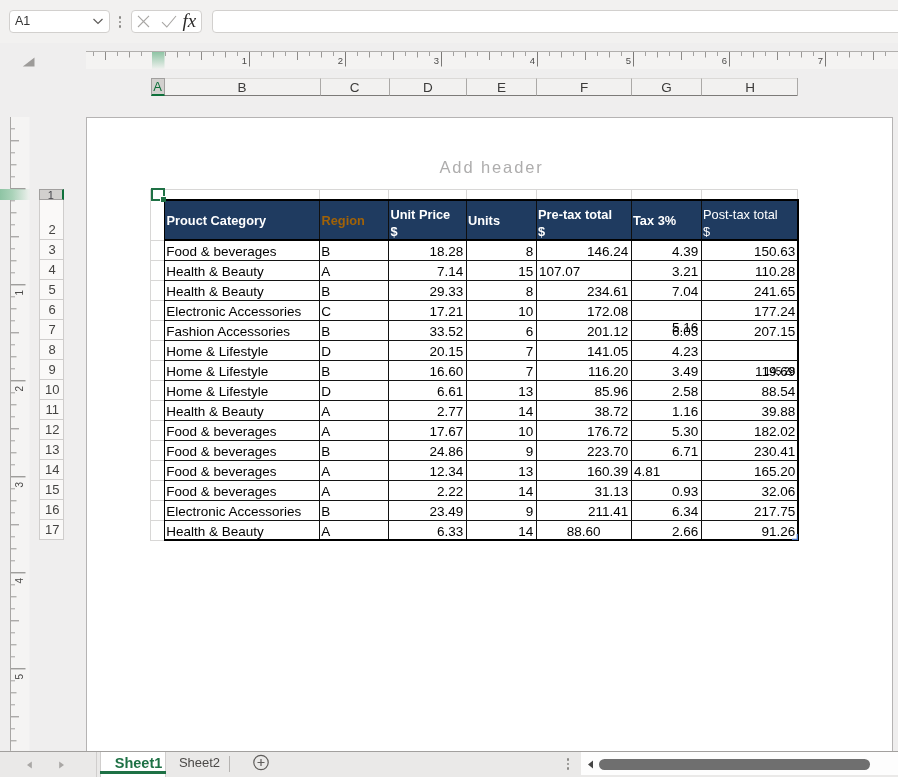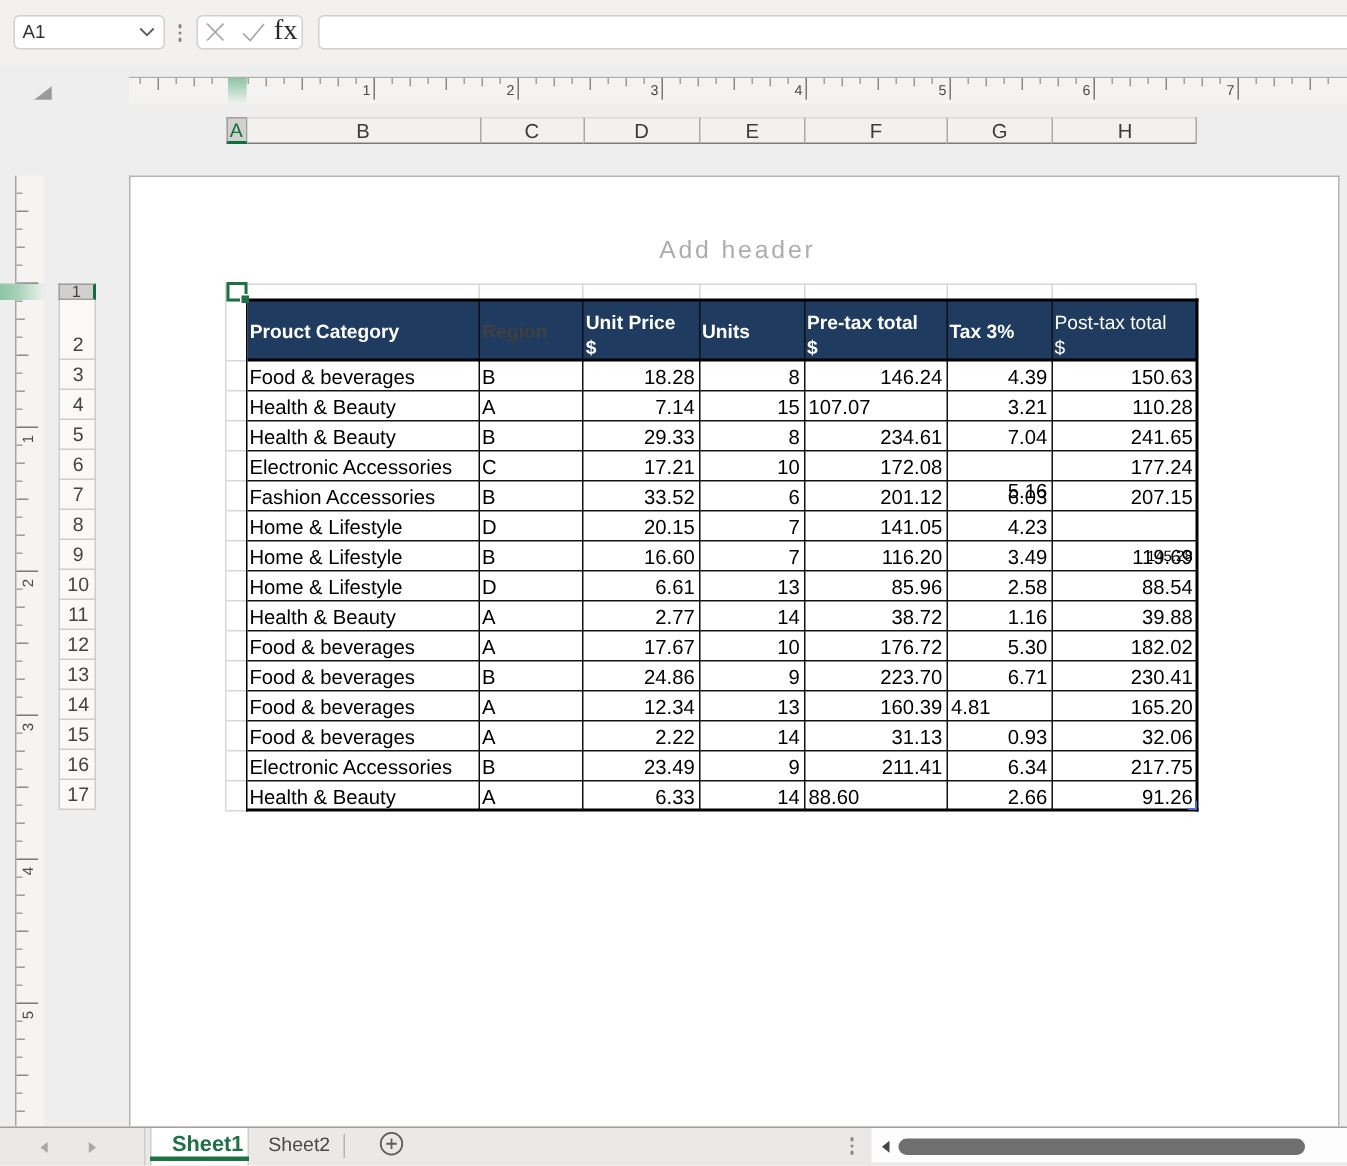--- a/index.html
+++ b/index.html
@@ -15,21 +15,21 @@
     <div class="abs" style="left:118.6px;top:16.2px;width:2.4px;height:2.4px;border-radius:50%;background:#8a8886"></div>
     <div class="abs" style="left:118.6px;top:20.8px;width:2.4px;height:2.4px;border-radius:50%;background:#8a8886"></div>
     <div class="abs" style="left:118.6px;top:25.4px;width:2.4px;height:2.4px;border-radius:50%;background:#8a8886"></div>
     <div class="abs" style="left:131px;top:9.5px;width:71px;height:23.5px;background:#fff;border:1px solid #d2d0ce;border-radius:4px"></div>
     <svg class="abs" style="left:136.5px;top:14.5px" width="14" height="13">
       <path d="M1 0.8 L12 12 M12 0.8 L1 12" stroke="#a8a6a4" stroke-width="1.1" fill="none"></path>
     </svg>
     <svg class="abs" style="left:160.5px;top:14.5px" width="16" height="13">
       <path d="M1 7.2 L5.8 12 L15 1" stroke="#a8a6a4" stroke-width="1.1" fill="none"></path>
     </svg>
-    <div class="abs" style="left:182.5px;top:10px;width:20px;height:30px;font-family:'Liberation Serif',serif;font-size:19px;color:#2b2a29">fx</div>
+    <div class="abs" style="left:182.5px;top:10px;width:20px;height:30px;font-family:'Liberation Serif',serif;font-style:italic;font-size:19px;color:#2b2a29">fx</div>
     <div class="abs" style="left:211.5px;top:9.5px;width:695px;height:23.5px;background:#fff;border:1px solid #d2d0ce;border-radius:4px"></div>
     <svg class="abs" style="left:21.5px;top:57px" width="13" height="10">
       <polygon points="12.5,0.5 12.5,9.5 0.8,9.5" fill="#9d9b99"></polygon>
     </svg>
     <div class="abs" style="left:85.7px;top:117.2px;width:807.8px;height:633.8px;background:#fff;border-top:1px solid #b5b3b3;border-left:1px solid #b5b3b3;border-right:1px solid #b5b3b3"></div>
     <div class="abs" style="left:87.7px;top:159px;width:807.8px;height:22px;text-align:center;font-size:16.5px;line-height:16.5px;letter-spacing:1.9px;color:#aeadad">Add header</div>
     <svg style="position:absolute;left:86px;top:50.5px" width="812" height="18.5">
       <defs>
         <linearGradient id="gv" x1="0" y1="0" x2="0" y2="1">
           <stop offset="0" stop-color="#8ec4a4"></stop>
@@ -265,21 +265,21 @@
     <div class="abs" style="left:150.5px;top:419.5px;width:14.0px;height:1px;background:#d8d7d6"></div>
     <div class="abs" style="left:150.5px;top:439.5px;width:14.0px;height:1px;background:#d8d7d6"></div>
     <div class="abs" style="left:150.5px;top:459.5px;width:14.0px;height:1px;background:#d8d7d6"></div>
     <div class="abs" style="left:150.5px;top:479.5px;width:14.0px;height:1px;background:#d8d7d6"></div>
     <div class="abs" style="left:150.5px;top:499.5px;width:14.0px;height:1px;background:#d8d7d6"></div>
     <div class="abs" style="left:150.5px;top:519.5px;width:14.0px;height:1px;background:#d8d7d6"></div>
     <div class="abs" style="left:150.5px;top:539.5px;width:14.0px;height:1px;background:#d8d7d6"></div>
     <div class="abs" style="left:164.5px;top:200.0px;width:633.5px;height:40.0px;background:#1f3b60"></div>
     <div class="abs" style="left:164.5px;top:240.0px;width:633.5px;height:300.0px;background:#fff"></div>
     <div class="abs" style="left:166.5px;top:200.0px;width:151.0px;height:40px;color:#fff;font-weight:bold;font-size:12.8px;line-height:42px;white-space:nowrap">Prouct Category</div>
-    <div class="abs" style="left:321.5px;top:200.0px;width:65.0px;height:40px;color:#404040;font-weight:bold;font-size:12.8px;line-height:42px;white-space:nowrap">Region</div>
+    <div class="abs" style="left:321.5px;top:200.0px;width:65.0px;height:40px;color:#a16207;font-weight:bold;font-size:12.8px;line-height:42px;white-space:nowrap">Region</div>
     <div class="abs" style="left:390.5px;top:205.5px;width:73.5px;height:34px;color:#fff;font-weight:bold;font-size:12.8px;line-height:17px;white-space:nowrap">Unit Price<br>$</div>
     <div class="abs" style="left:468.0px;top:200.0px;width:66.0px;height:40px;color:#fff;font-weight:bold;font-size:12.8px;line-height:42px;white-space:nowrap">Units</div>
     <div class="abs" style="left:538.0px;top:205.5px;width:91.0px;height:34px;color:#fff;font-weight:bold;font-size:12.8px;line-height:17px;white-space:nowrap">Pre-tax total<br>$</div>
     <div class="abs" style="left:633.0px;top:200.0px;width:66.0px;height:40px;color:#fff;font-weight:bold;font-size:12.8px;line-height:42px;white-space:nowrap">Tax 3%</div>
     <div class="abs" style="left:703.0px;top:205.5px;width:93.0px;height:34px;color:#fff;font-weight:normal;font-size:12.8px;line-height:17px;white-space:nowrap">Post-tax total<br>$</div>
     <div class="abs" style="left:166.3px;top:240.0px;width:149.0px;height:20px;font-size:13.5px;line-height:23.5px;overflow:hidden;white-space:nowrap">Food &amp; beverages</div>
     <div class="abs" style="left:321.3px;top:240.0px;width:63.0px;height:20px;font-size:13.5px;line-height:23.5px;overflow:hidden;white-space:nowrap">B</div>
     <div class="abs" style="left:391.5px;top:240.0px;width:71.7px;height:20px;font-size:13.5px;line-height:23.5px;overflow:hidden;text-align:right;white-space:nowrap">18.28</div>
     <div class="abs" style="left:469.0px;top:240.0px;width:64.2px;height:20px;font-size:13.5px;line-height:23.5px;overflow:hidden;text-align:right;white-space:nowrap">8</div>
     <div class="abs" style="left:539.0px;top:240.0px;width:89.2px;height:20px;font-size:13.5px;line-height:23.5px;overflow:hidden;text-align:right;white-space:nowrap">146.24</div>
@@ -373,21 +373,21 @@
     <div class="abs" style="left:321.3px;top:500.0px;width:63.0px;height:20px;font-size:13.5px;line-height:23.5px;overflow:hidden;white-space:nowrap">B</div>
     <div class="abs" style="left:391.5px;top:500.0px;width:71.7px;height:20px;font-size:13.5px;line-height:23.5px;overflow:hidden;text-align:right;white-space:nowrap">23.49</div>
     <div class="abs" style="left:469.0px;top:500.0px;width:64.2px;height:20px;font-size:13.5px;line-height:23.5px;overflow:hidden;text-align:right;white-space:nowrap">9</div>
     <div class="abs" style="left:539.0px;top:500.0px;width:89.2px;height:20px;font-size:13.5px;line-height:23.5px;overflow:hidden;text-align:right;white-space:nowrap">211.41</div>
     <div class="abs" style="left:634.0px;top:500.0px;width:64.2px;height:20px;font-size:13.5px;line-height:23.5px;overflow:hidden;text-align:right;white-space:nowrap">6.34</div>
     <div class="abs" style="left:704.0px;top:500.0px;width:91.2px;height:20px;font-size:13.5px;line-height:23.5px;overflow:hidden;text-align:right;white-space:nowrap">217.75</div>
     <div class="abs" style="left:166.3px;top:520.0px;width:149.0px;height:20px;font-size:13.5px;line-height:23.5px;overflow:hidden;white-space:nowrap">Health &amp; Beauty</div>
     <div class="abs" style="left:321.3px;top:520.0px;width:63.0px;height:20px;font-size:13.5px;line-height:23.5px;overflow:hidden;white-space:nowrap">A</div>
     <div class="abs" style="left:391.5px;top:520.0px;width:71.7px;height:20px;font-size:13.5px;line-height:23.5px;overflow:hidden;text-align:right;white-space:nowrap">6.33</div>
     <div class="abs" style="left:469.0px;top:520.0px;width:64.2px;height:20px;font-size:13.5px;line-height:23.5px;overflow:hidden;text-align:right;white-space:nowrap">14</div>
-    <div class="abs" style="left:539.0px;top:520.0px;width:89.2px;height:20px;font-size:13.5px;line-height:23.5px;overflow:hidden;text-align:left;white-space:nowrap">88.60</div>
+    <div class="abs" style="left:539.0px;top:520.0px;width:89.2px;height:20px;font-size:13.5px;line-height:23.5px;overflow:hidden;text-align:center;white-space:nowrap">88.60</div>
     <div class="abs" style="left:634.0px;top:520.0px;width:64.2px;height:20px;font-size:13.5px;line-height:23.5px;overflow:hidden;text-align:right;white-space:nowrap">2.66</div>
     <div class="abs" style="left:704.0px;top:520.0px;width:91.2px;height:20px;font-size:13.5px;line-height:23.5px;overflow:hidden;text-align:right;white-space:nowrap">91.26</div>
     <div class="abs" style="left:163.75px;top:199.25px;width:1.5px;height:341.5px;background:#000"></div>
     <div class="abs" style="left:319.0px;top:200.0px;width:1px;height:340.0px;background:#101010"></div>
     <div class="abs" style="left:388.0px;top:200.0px;width:1px;height:340.0px;background:#101010"></div>
     <div class="abs" style="left:465.5px;top:200.0px;width:1px;height:340.0px;background:#101010"></div>
     <div class="abs" style="left:535.5px;top:200.0px;width:1px;height:340.0px;background:#101010"></div>
     <div class="abs" style="left:630.5px;top:200.0px;width:1px;height:340.0px;background:#101010"></div>
     <div class="abs" style="left:700.5px;top:200.0px;width:1px;height:340.0px;background:#101010"></div>
     <div class="abs" style="left:797.25px;top:199.25px;width:1.5px;height:341.5px;background:#000"></div>

